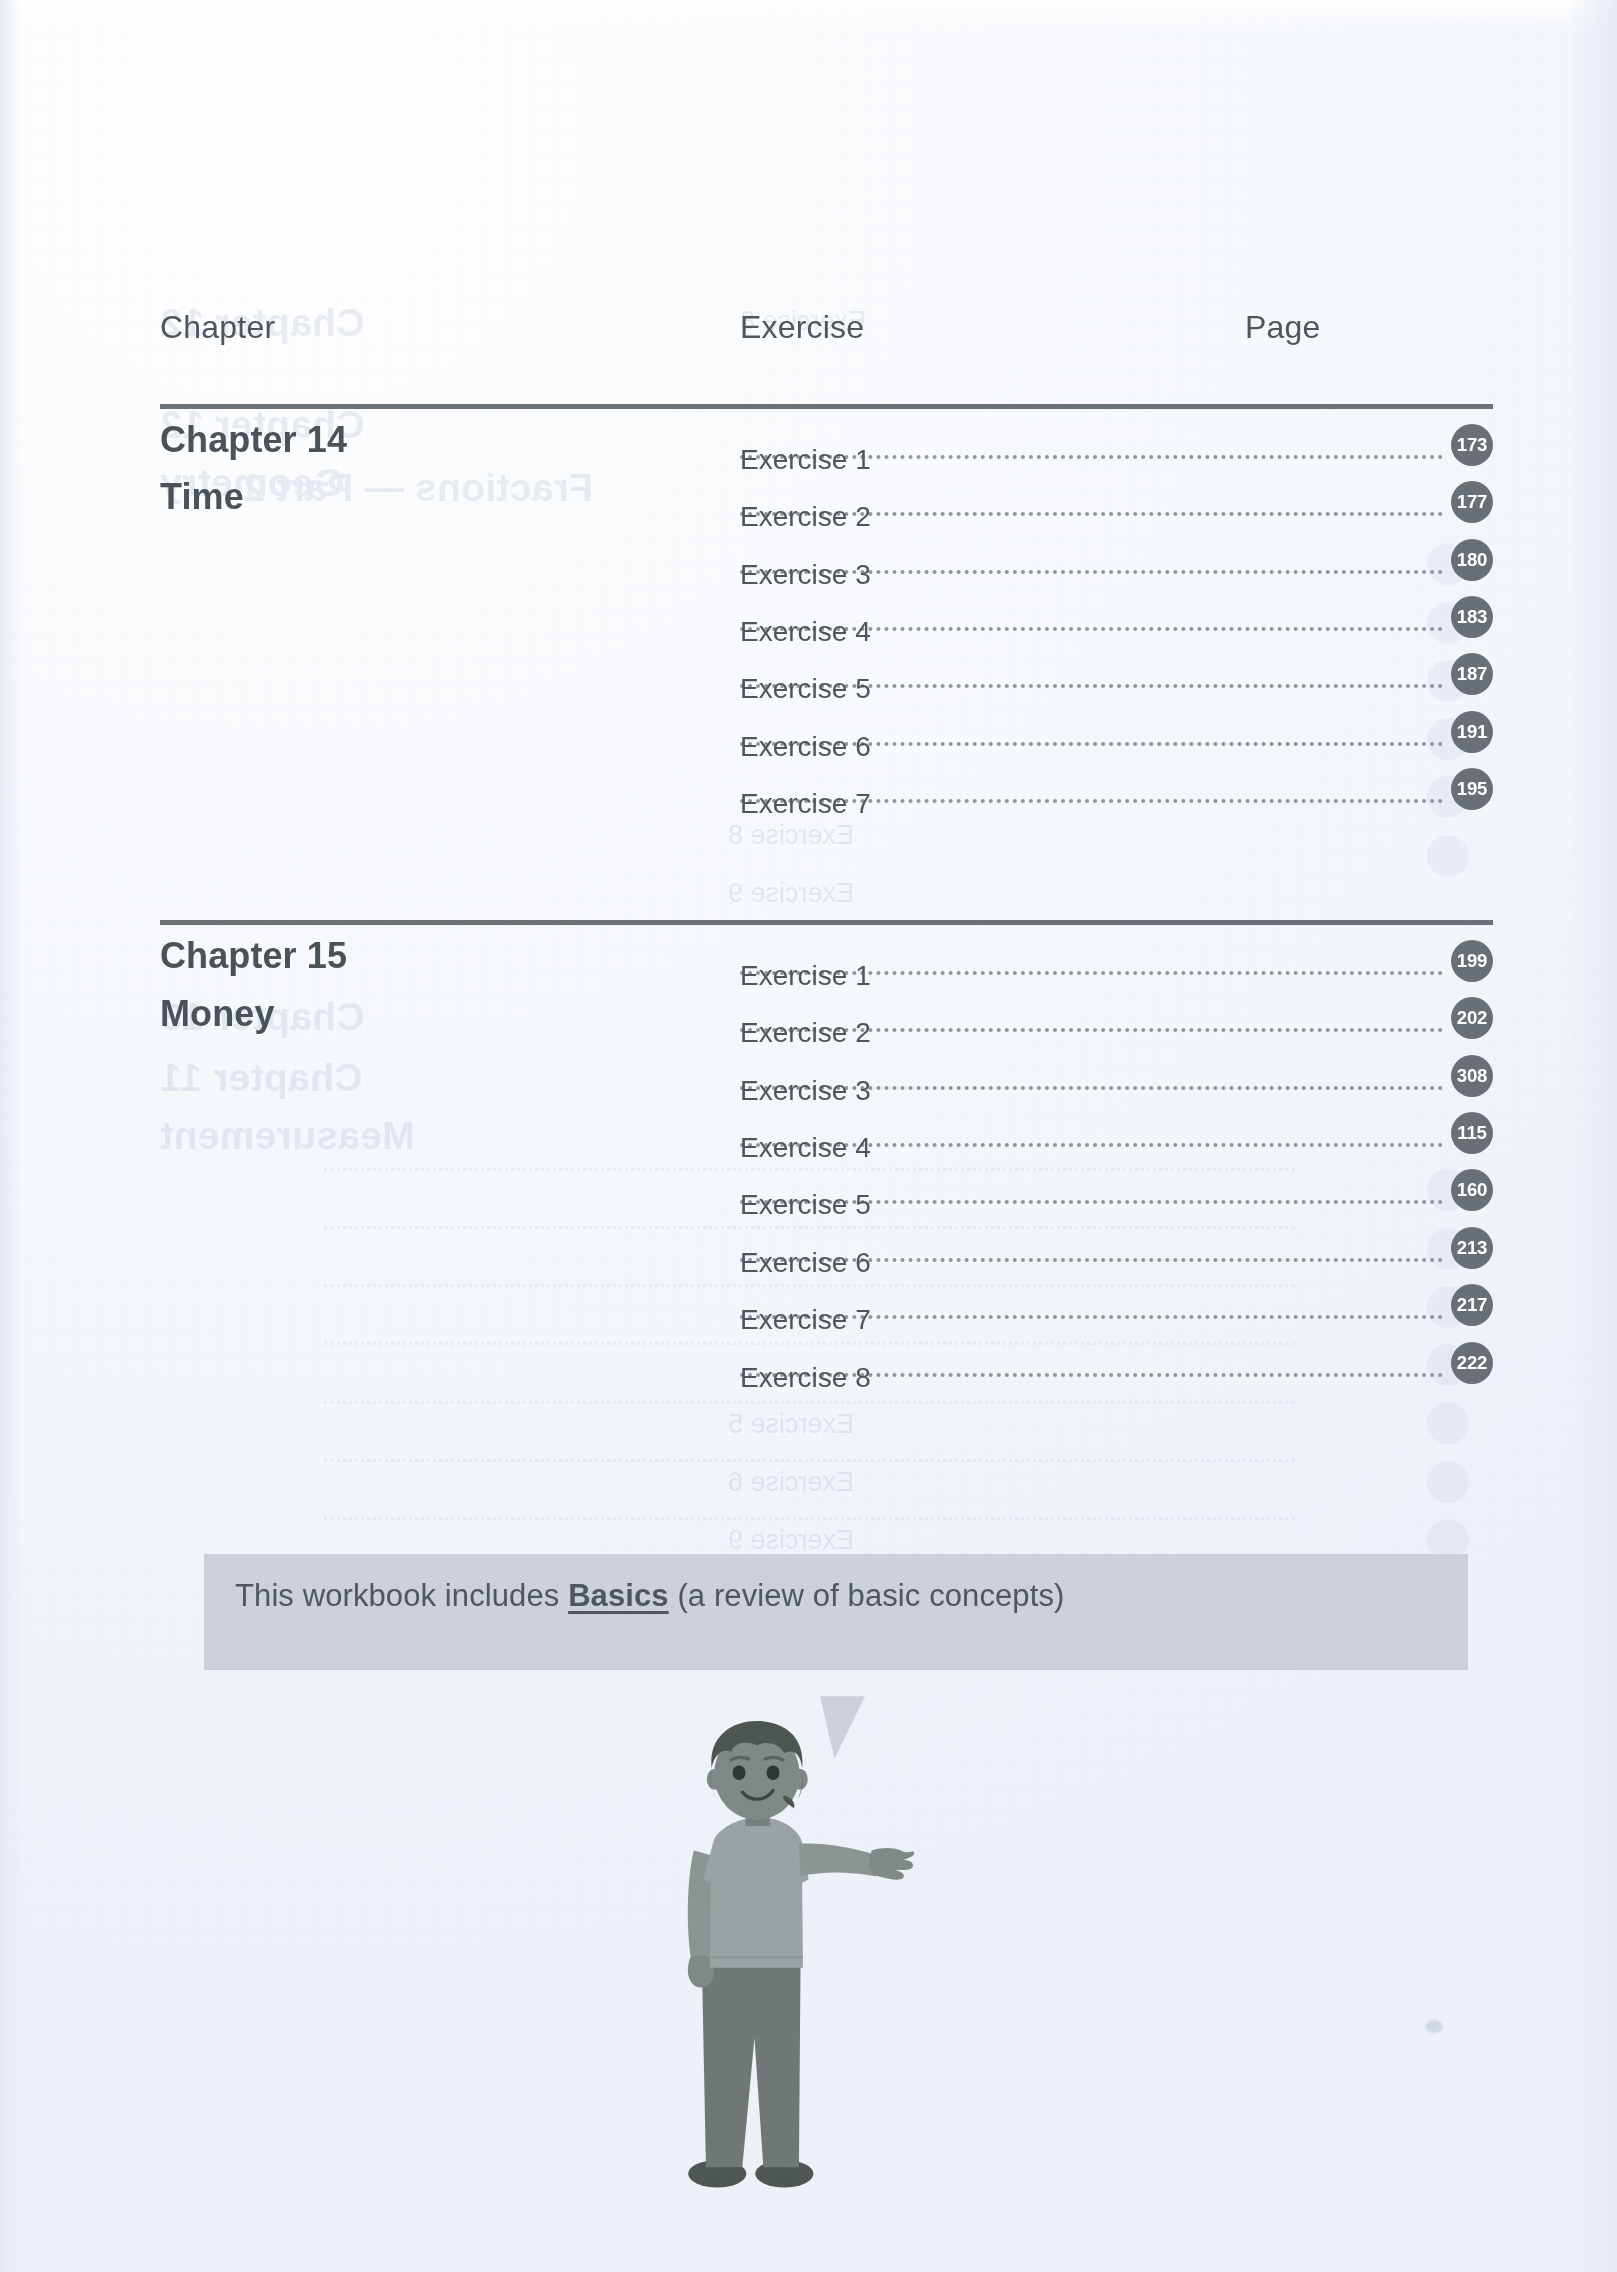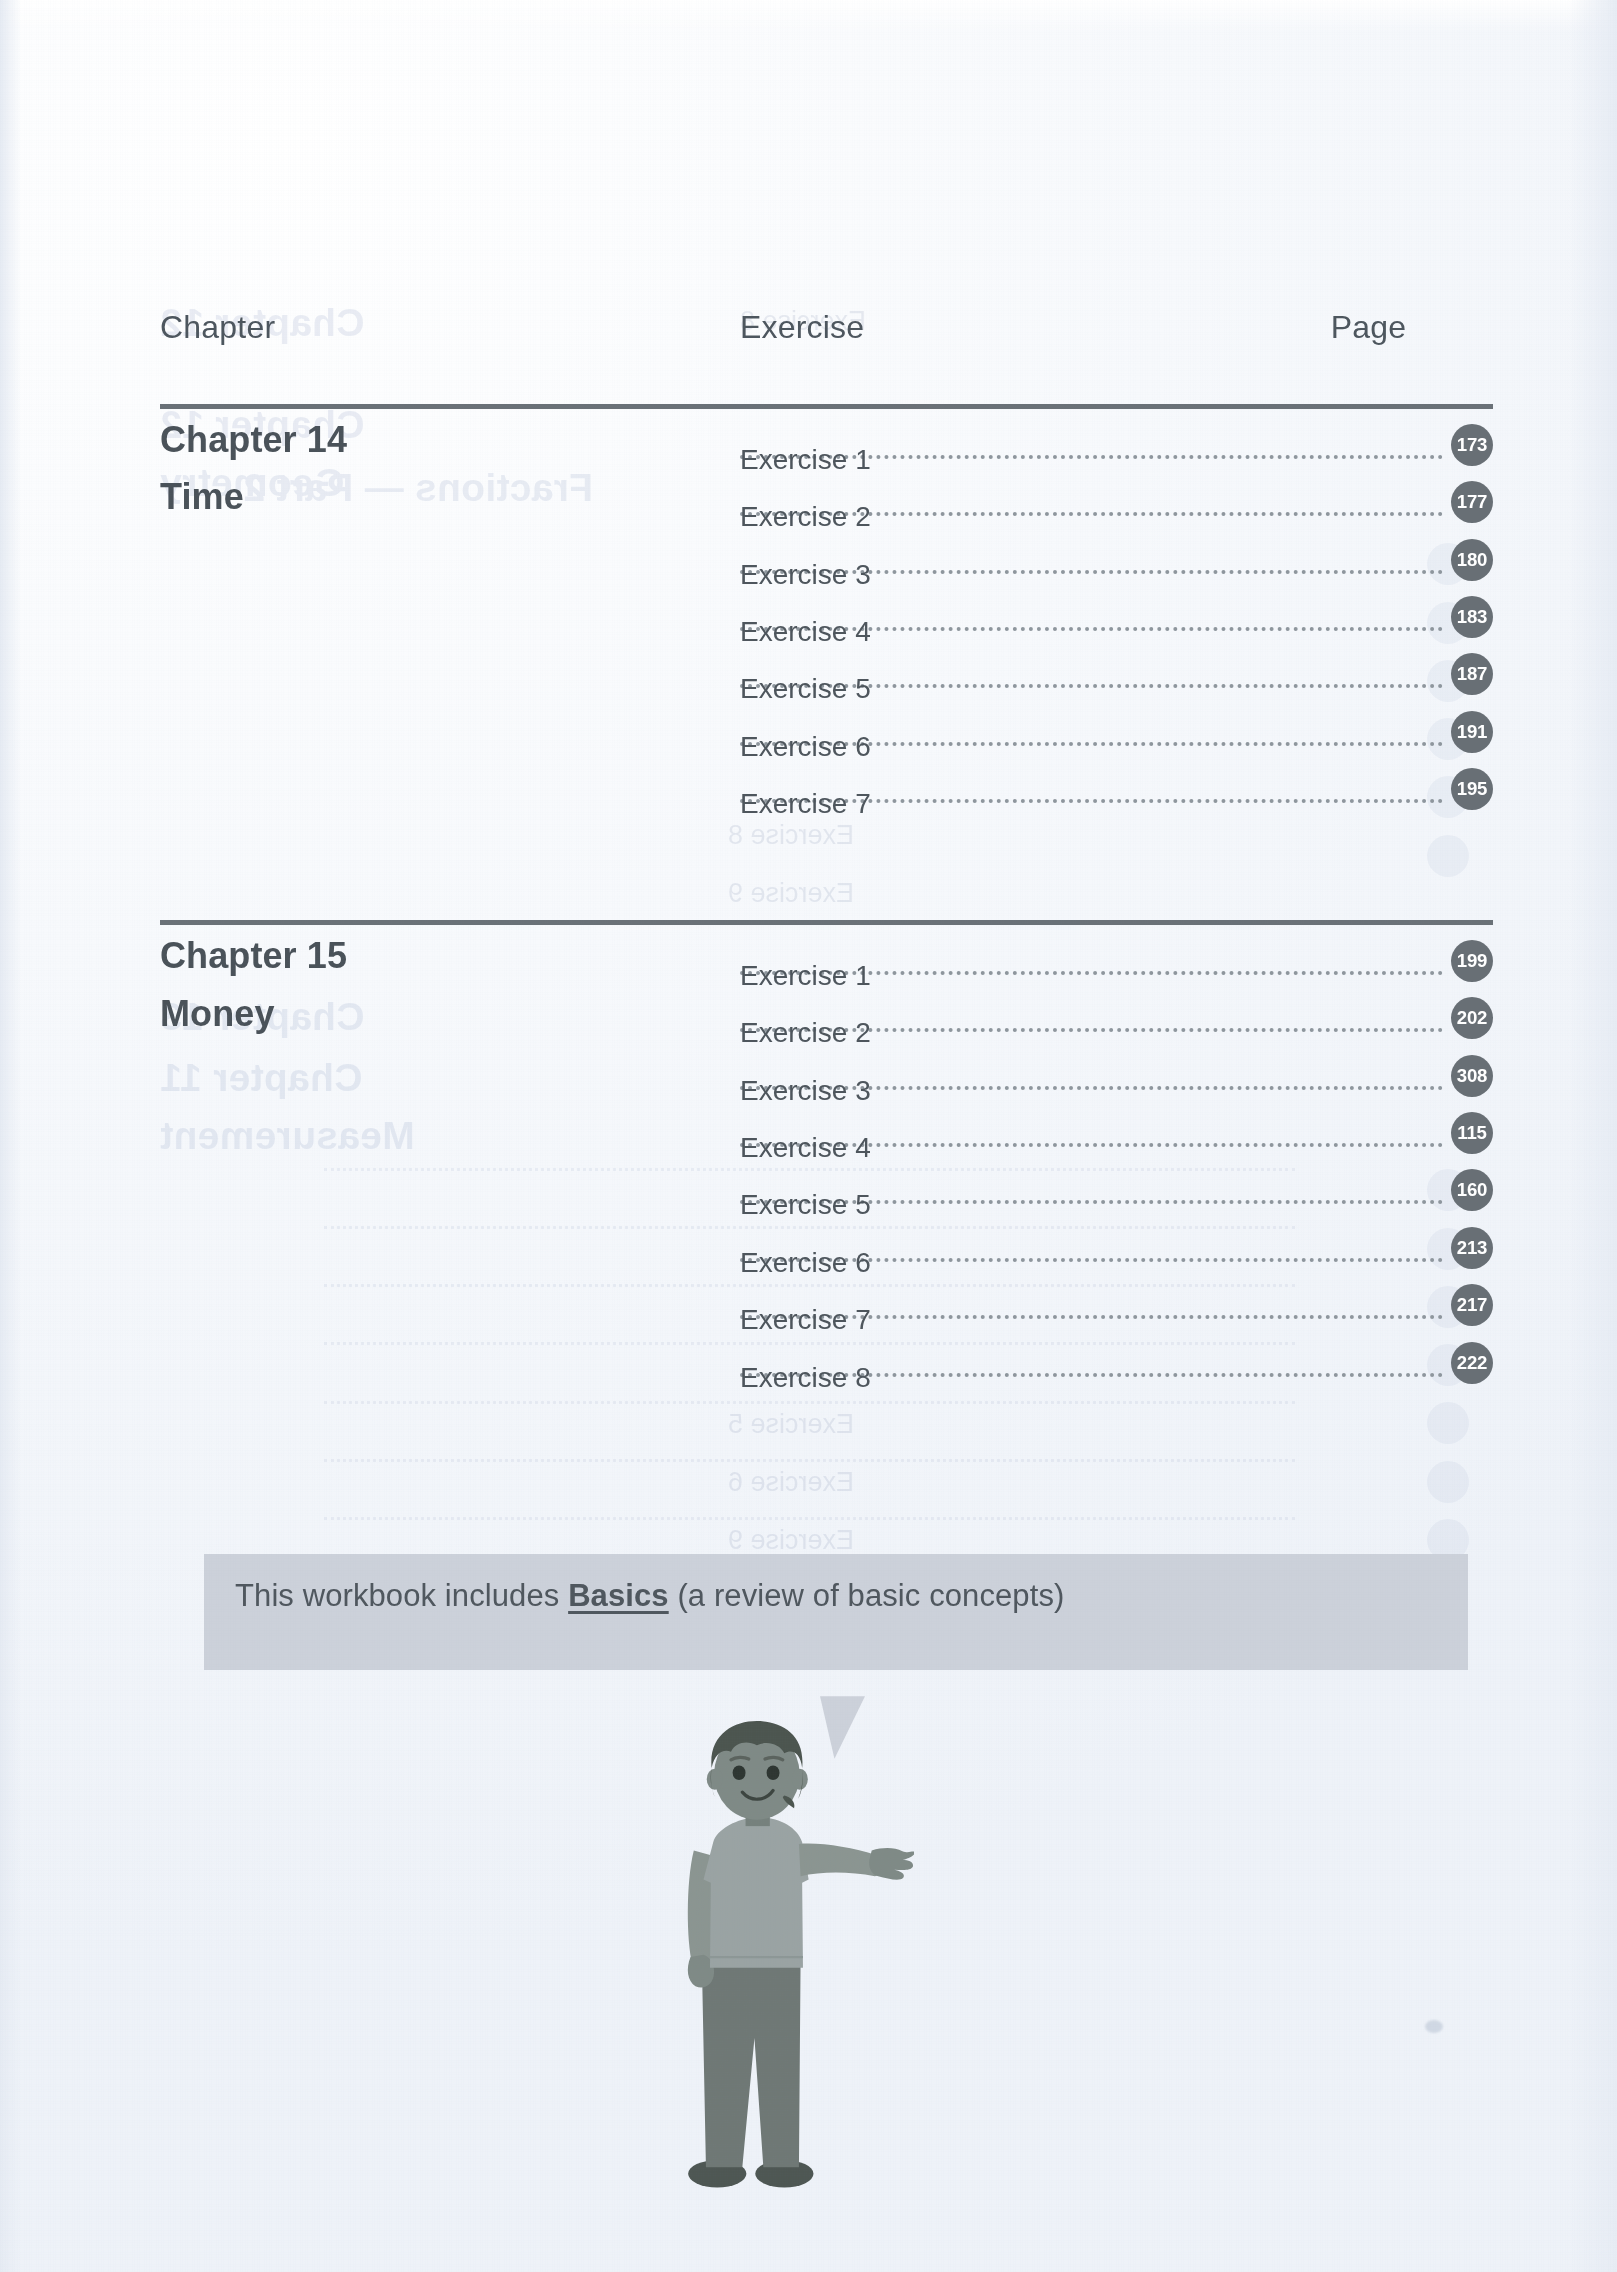--- a/index.html
+++ b/index.html
@@ -78,21 +78,21 @@
   
   .toc-head {
     position: absolute;
     top: 309px;
     font-size: 32px;
     color: #4d565e;
     letter-spacing: 0.2px;
   }
   .toc-head.c-chapter { left: 160px; }
   .toc-head.c-exercise { left: 740px; }
-  .toc-head.c-page { left: 1245px; width: 247px; text-align: center; }
+  .toc-head.c-page { left: 1245px; width: 247px; text-align: left; }
 
   .rule {
     position: absolute;
     left: 160px;
     width: 1333px;
     height: 4.9px;
     background: #6a7177;
   }
   #rule-1 { top: 404px; }
   #rule-2 { top: 920px; }

